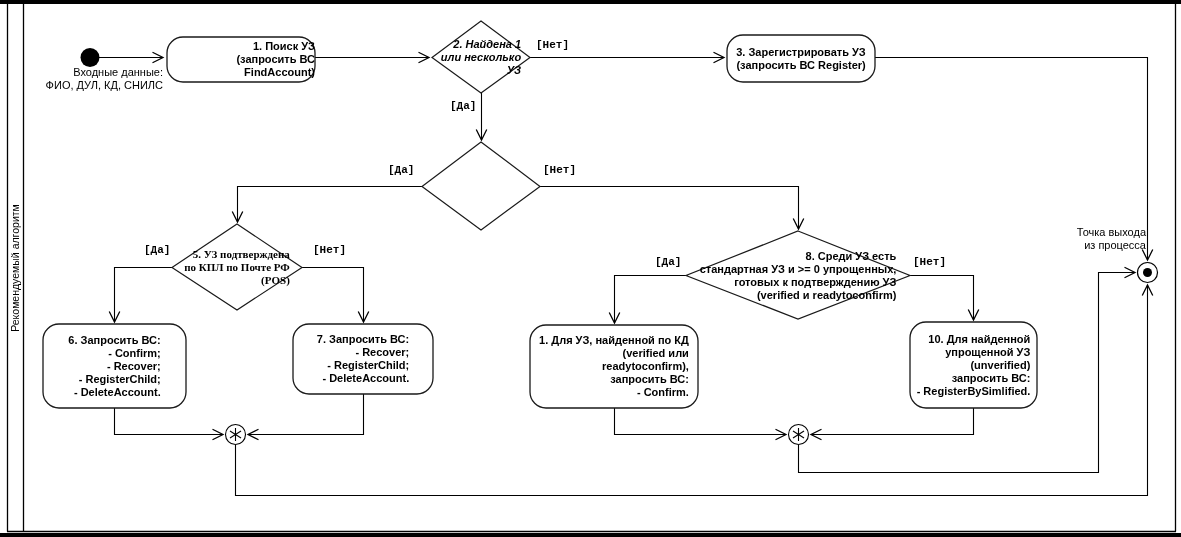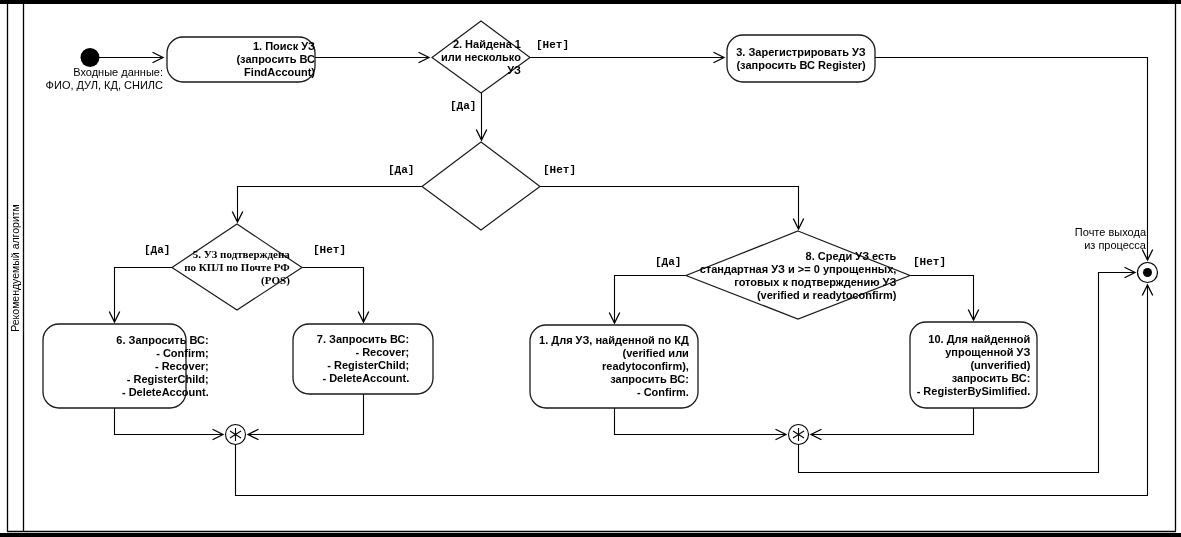--- a/index.html
+++ b/index.html
@@ -119,48 +119,48 @@
     <g>
       <circle cx="1147.5" cy="272.5" r="10" fill="#fff" stroke="#000" stroke-width="1.2"></circle>
       <circle cx="1147.5" cy="272.5" r="4.5" fill="#000"></circle>
     </g>
   </svg>
 
   <div class="lane-label">Рекомендуемый алгоритм</div>
 
   <div class="txt annot" style="left:28px;top:66px;width:135px;">Входные данные:
 ФИО, ДУЛ, КД, СНИЛС</div>
-  <div class="txt annot" style="left:1046px;top:226px;width:100px;">Почте выхода
+  <div class="txt annot" style="left:1046px;top:226px;width:100px;">Точка выхода
 из процесса</div>
 
   <div class="txt node-txt" style="left:167px;top:37px;width:148px;height:45px;">1. Поиск УЗ
 (запросить ВС FindAccount)</div>
   <div class="txt node-txt" style="left:727px;top:35px;width:148px;height:47px;">3. Зарегистрировать УЗ
 (запросить ВС Register)</div>
-  <div class="txt node-txt" style="left:43px;top:324px;width:143px;height:84px;margin-left:48px;">6. Запросить ВС:
+  <div class="txt node-txt" style="left:43px;top:324px;width:143px;height:84px;">6. Запросить ВС:
 - Confirm;
 - Recover;
 - RegisterChild;
 - DeleteAccount.</div>
   <div class="txt node-txt" style="left:293px;top:324px;width:140px;height:70px;">7. Запросить ВС:
 - Recover;
 - RegisterChild;
 - DeleteAccount.</div>
   <div class="txt node-txt" style="left:530px;top:325px;width:168px;height:83px;">1. Для УЗ, найденной по КД
 (verified или
 readytoconfirm),
 запросить ВС:
 - Confirm.</div>
   <div class="txt node-txt" style="left:910px;top:322px;width:127px;height:86px;">10. Для найденной
 упрощенной УЗ
 (unverified)
 запросить ВС:
 - RegisterBySimlified.</div>
 
-  <div class="txt node-txt" style="left:421px;top:37px;width:120px;height:40px;">2. Найдена 1
+  <div class="txt node-txt" style="left:421px;top:37px;width:120px;height:40px;font-style:italic;">2. Найдена 1
 или несколько
 УЗ</div>
   <div class="txt node-txt" style="left:162px;top:247px;width:150px;height:40px;font-family:Liberation Serif, serif;">5. УЗ подтверждена
 по КПЛ по Почте РФ
 (POS)</div>
   <div class="txt node-txt" style="left:678px;top:249px;width:240px;height:53px;">8. Среди УЗ есть
 стандартная УЗ и &gt;= 0 упрощенных,
 готовых к подтверждению УЗ
 (verified и readytoconfirm)</div>
 

